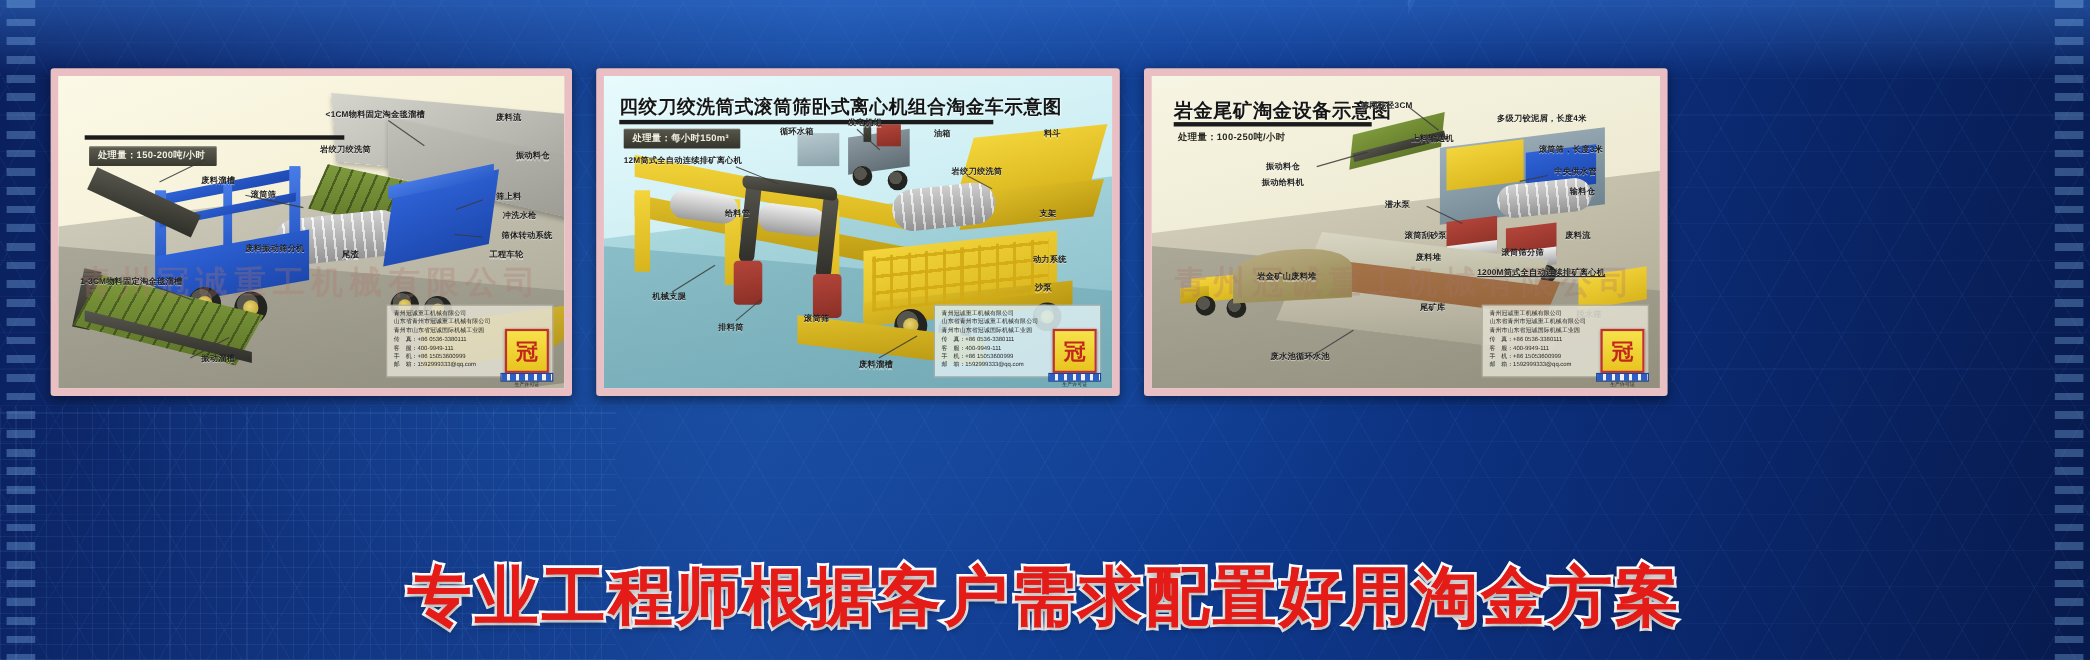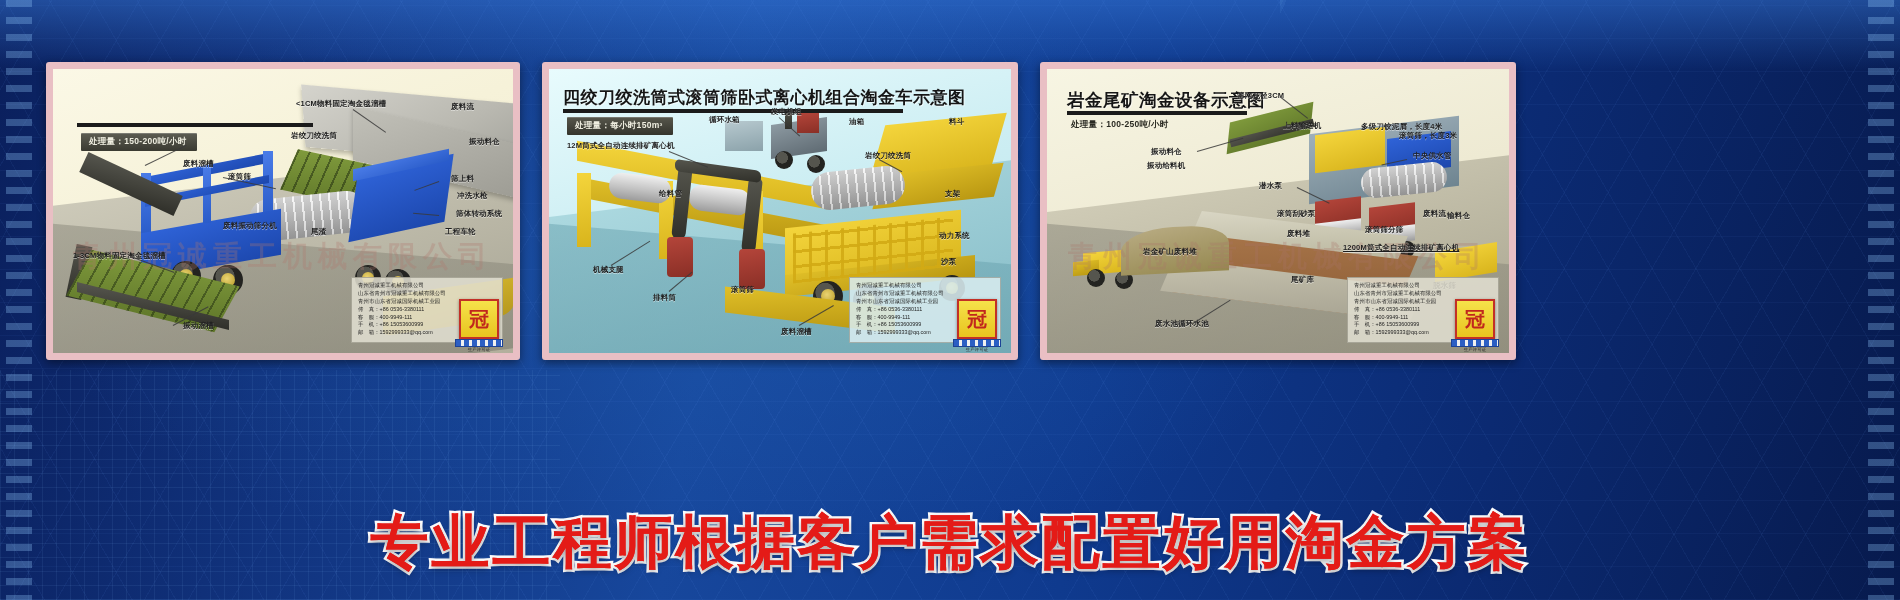--- a/index.html
+++ b/index.html
@@ -490,27 +490,27 @@
 
         <div class="shape" style="left:74px;top:158px;width:108px;height:46px;background:linear-gradient(170deg,#b9ac84,#95884f);border-radius:48% 40% 0 0;transform:skewY(-3deg);"></div>
 
         <div class="p-title">岩金尾矿淘金设备示意图</div>
         <div class="title-rule"></div>
         <div class="cap-badge">处理量：100-250吨/小时</div>
 
         <div class="watermark">青州冠诚重工机械有限公司</div>
 
         <div class="lbl" style="left:190px;top:22px;">筛网孔径3CM</div>
-        <div class="lbl" style="left:314px;top:34px;margin-top:19px;">多级刀铰泥屑，长度4米</div>
+        <div class="lbl" style="left:314px;top:34px;">多级刀铰泥屑，长度4米</div>
         <div class="lbl" style="left:236px;top:52px;">上料输送机</div>
         <div class="lbl" style="left:352px;top:62px;">滚筒筛，长度3米</div>
         <div class="lbl" style="left:366px;top:82px;">中央供水管</div>
         <div class="lbl" style="left:104px;top:78px;">振动料仓</div>
         <div class="lbl" style="left:100px;top:92px;">振动给料机</div>
-        <div class="lbl" style="left:400px;top:100px;margin-top:42px;">输料仓</div>
+        <div class="lbl" style="left:380px;top:100px;">输料仓</div>
         <div class="lbl" style="left:212px;top:112px;">潜水泵</div>
         <div class="lbl" style="left:230px;top:140px;">滚筒刮砂泵</div>
         <div class="lbl" style="left:376px;top:140px;">废料流</div>
         <div class="lbl" style="left:318px;top:156px;">滚筒筛分筛</div>
         <div class="lbl" style="left:240px;top:160px;">废料堆</div>
         <div class="lbl" style="left:296px;top:174px;text-decoration:underline;">1200M筒式全自动连续排矿离心机</div>
         <div class="lbl" style="left:96px;top:178px;">岩金矿山废料堆</div>
         <div class="lbl" style="left:244px;top:206px;">尾矿库</div>
         <div class="lbl" style="left:386px;top:212px;">脱水筛</div>
         <div class="lbl" style="left:108px;top:250px;">废水池循环水池</div>

